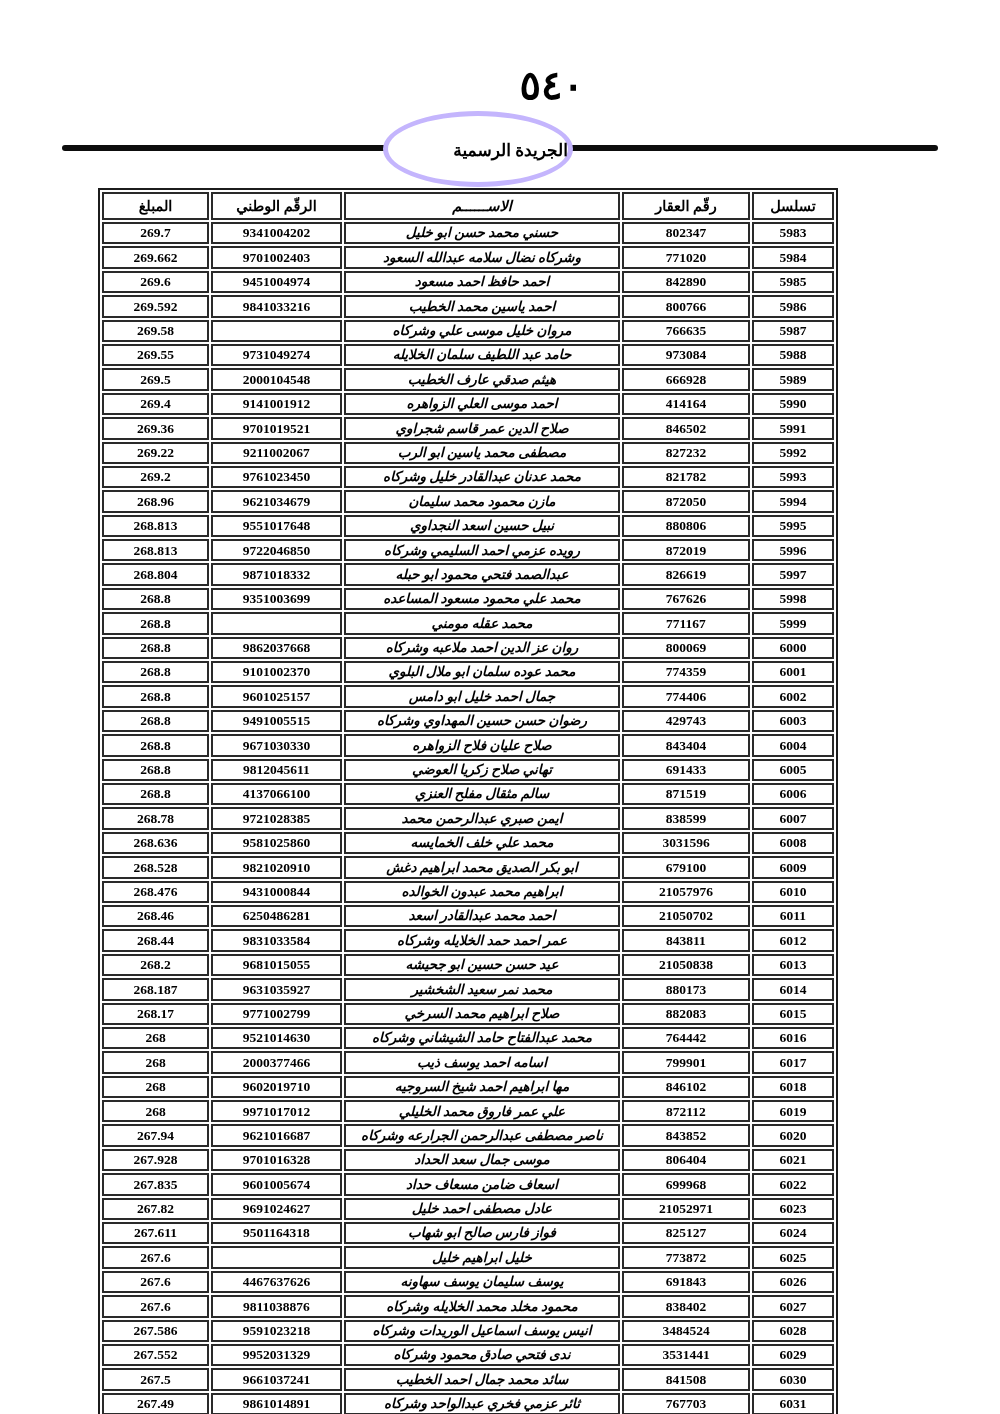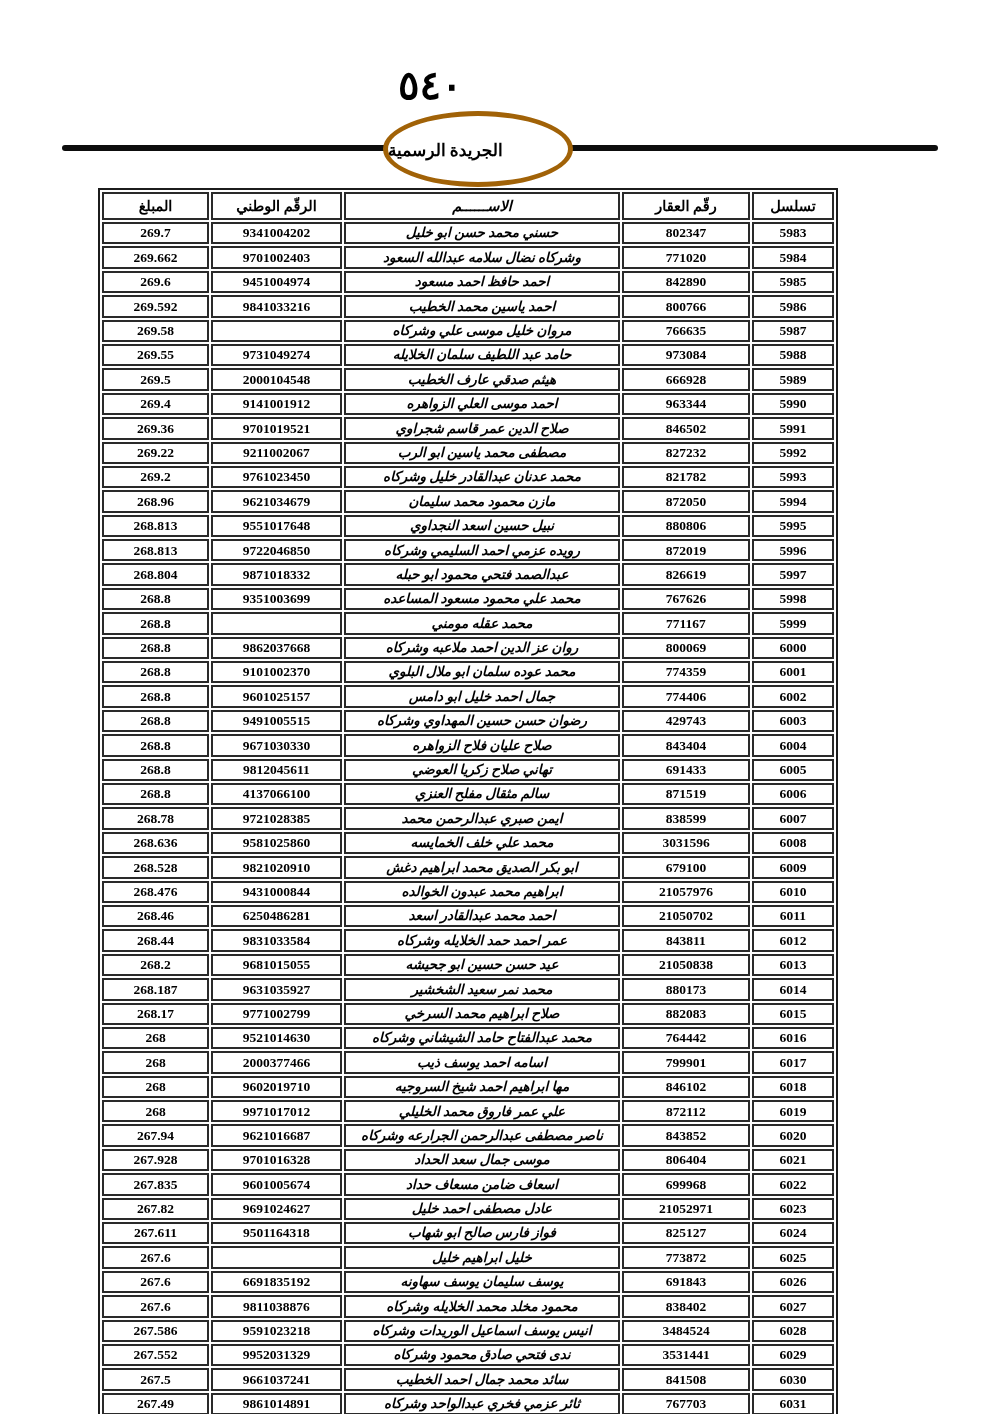--- a/index.html
+++ b/index.html
@@ -14,23 +14,23 @@
     background: #ffffff;
     overflow: hidden;
     font-family: "Liberation Serif", "DejaVu Serif", serif;
     color: #000000;
   }
 
   
   .page-number {
     position: absolute;
     top: 66px;
-    left: 398px;
+    left: 384px;
     width: 200px;
-    text-align: left;
+    text-align: right;
     font-size: 40px;
     font-weight: bold;
     letter-spacing: 2px;
     line-height: 1;
   }
   .banner-rule {
     position: absolute;
     top: 145px;
     left: 62px;
     width: 876px;
@@ -38,25 +38,25 @@
     background: #0d0d0d;
     border-radius: 3px;
   }
   .banner-ellipse {
     position: absolute;
     top: 111px;
     left: 383px;
     width: 190px;
     height: 76px;
     background: #ffffff;
-    border: 5px solid #a16207;
+    border: 5px solid #c4b5fd;
     border-radius: 50%;
     display: flex;
     align-items: center;
-    justify-content: flex-end;
+    justify-content: flex-start;
     box-sizing: border-box;
   }
   .banner-ellipse span {
     font-size: 17px;
     font-weight: bold;
     white-space: nowrap;
     padding-top: 2px;
   }
 
   
@@ -166,21 +166,21 @@
         </tr>
         <tr>
           <td class="col-serial">5989</td>
           <td class="col-property_number">666928</td>
           <td class="col-name">هيثم صدقي عارف الخطيب</td>
           <td class="col-national_id">2000104548</td>
           <td class="col-amount">269.5</td>
         </tr>
         <tr>
           <td class="col-serial">5990</td>
-          <td class="col-property_number">963344</td>
+          <td class="col-property_number">414164</td>
           <td class="col-name">احمد موسى العلي الزواهره</td>
           <td class="col-national_id">9141001912</td>
           <td class="col-amount">269.4</td>
         </tr>
         <tr>
           <td class="col-serial">5991</td>
           <td class="col-property_number">846502</td>
           <td class="col-name">صلاح الدين عمر قاسم شجراوي</td>
           <td class="col-national_id">9701019521</td>
           <td class="col-amount">269.36</td>
@@ -420,21 +420,21 @@
           <td class="col-serial">6025</td>
           <td class="col-property_number">773872</td>
           <td class="col-name">خليل ابراهيم خليل</td>
           <td class="col-national_id"></td>
           <td class="col-amount">267.6</td>
         </tr>
         <tr>
           <td class="col-serial">6026</td>
           <td class="col-property_number">691843</td>
           <td class="col-name">يوسف سليمان يوسف سهاونه</td>
-          <td class="col-national_id">6691835192</td>
+          <td class="col-national_id">4467637626</td>
           <td class="col-amount">267.6</td>
         </tr>
         <tr>
           <td class="col-serial">6027</td>
           <td class="col-property_number">838402</td>
           <td class="col-name">محمود مخلد محمد الخلايله وشركاه</td>
           <td class="col-national_id">9811038876</td>
           <td class="col-amount">267.6</td>
         </tr>
         <tr>

